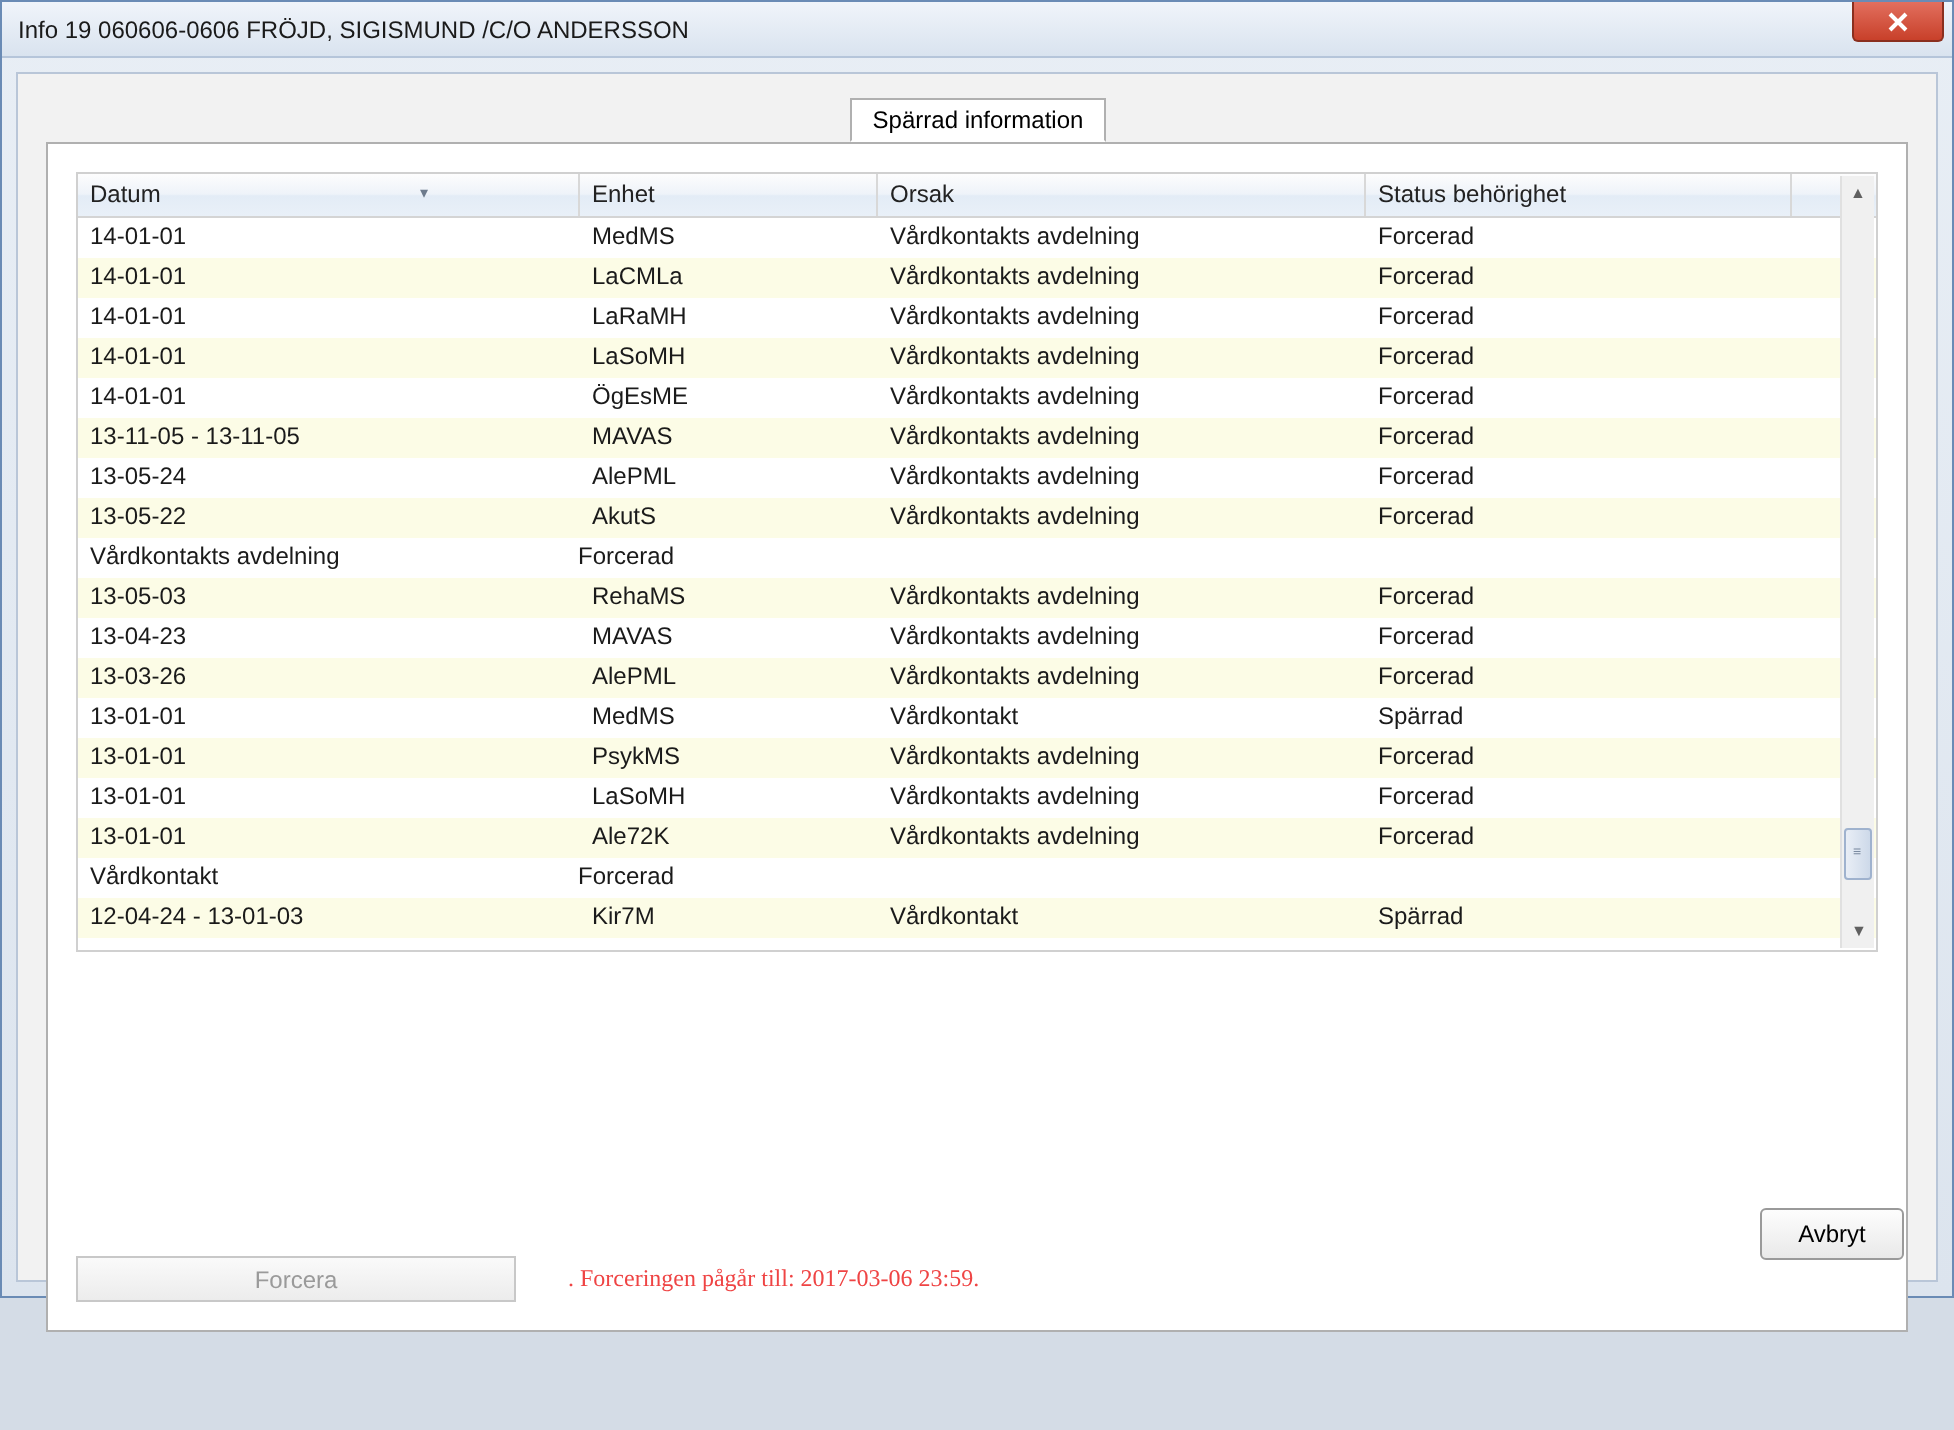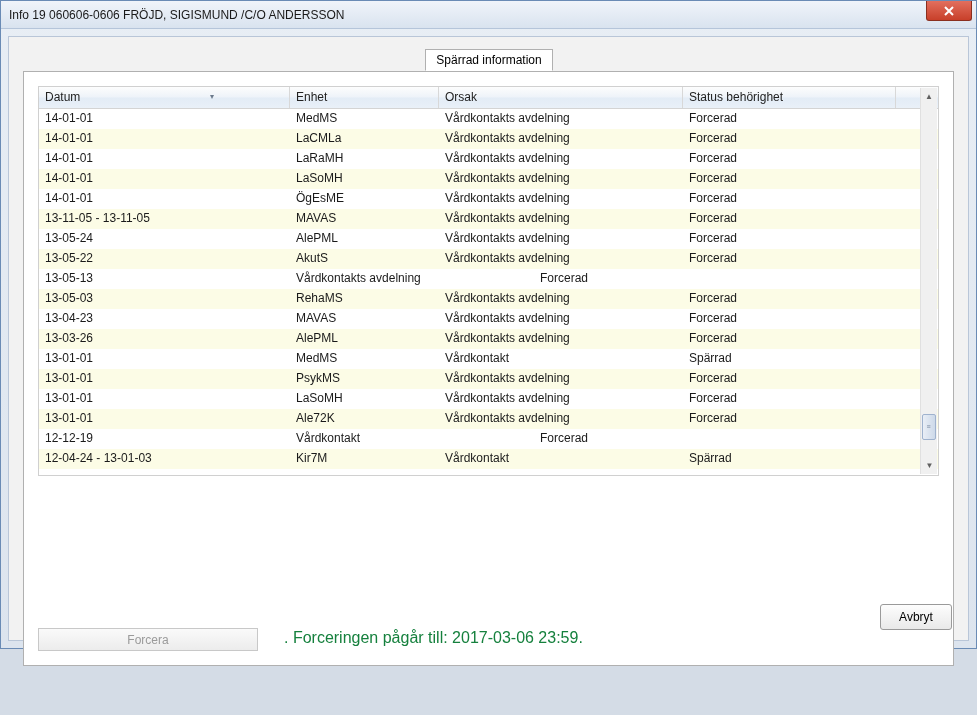--- a/index.html
+++ b/index.html
@@ -190,22 +190,23 @@
       border: 1px solid #c8c8c8;
       color: #9a9a9a;
       font-size: 12px;
       cursor: default;
       text-align: center;
     }
     .status-text {
       position: absolute;
       left: 260px;
       bottom: 18px;
-      font-size: 16px;
-      color: #15803d;
+      font-size: 12px;
+      color: #ef4444;
+      font-family: Liberation Serif, serif;
     }
     .avbryt-btn {
       position: absolute;
       right: 16px;
       bottom: 10px;
       width: 72px;
       height: 26px;
       background: linear-gradient(#fdfdfd,#e9e9e9);
       border: 1px solid #9a9a9a;
       border-radius: 3px;
@@ -288,21 +289,20 @@
                 <div class="cell col-orsak">Vårdkontakts avdelning</div>
                 <div class="cell col-status">Forcerad</div>
               </div>
               <div class="row alt">
                 <div class="cell col-datum">13-05-22</div>
                 <div class="cell col-enhet">AkutS</div>
                 <div class="cell col-orsak">Vårdkontakts avdelning</div>
                 <div class="cell col-status">Forcerad</div>
               </div>
               <div class="row">
-                <div class="cell col-datum">13-05-13</div>
                 <div class="cell col-orsak">Vårdkontakts avdelning</div>
                 <div class="cell col-status">Forcerad</div>
               </div>
               <div class="row alt">
                 <div class="cell col-datum">13-05-03</div>
                 <div class="cell col-enhet">RehaMS</div>
                 <div class="cell col-orsak">Vårdkontakts avdelning</div>
                 <div class="cell col-status">Forcerad</div>
               </div>
               <div class="row">
@@ -335,21 +335,20 @@
                 <div class="cell col-orsak">Vårdkontakts avdelning</div>
                 <div class="cell col-status">Forcerad</div>
               </div>
               <div class="row alt">
                 <div class="cell col-datum">13-01-01</div>
                 <div class="cell col-enhet">Ale72K</div>
                 <div class="cell col-orsak">Vårdkontakts avdelning</div>
                 <div class="cell col-status">Forcerad</div>
               </div>
               <div class="row">
-                <div class="cell col-datum">12-12-19</div>
                 <div class="cell col-orsak">Vårdkontakt</div>
                 <div class="cell col-status">Forcerad</div>
               </div>
               <div class="row alt">
                 <div class="cell col-datum">12-04-24 - 13-01-03</div>
                 <div class="cell col-enhet">Kir7M</div>
                 <div class="cell col-orsak">Vårdkontakt</div>
                 <div class="cell col-status">Spärrad</div>
               </div>
             </div>

